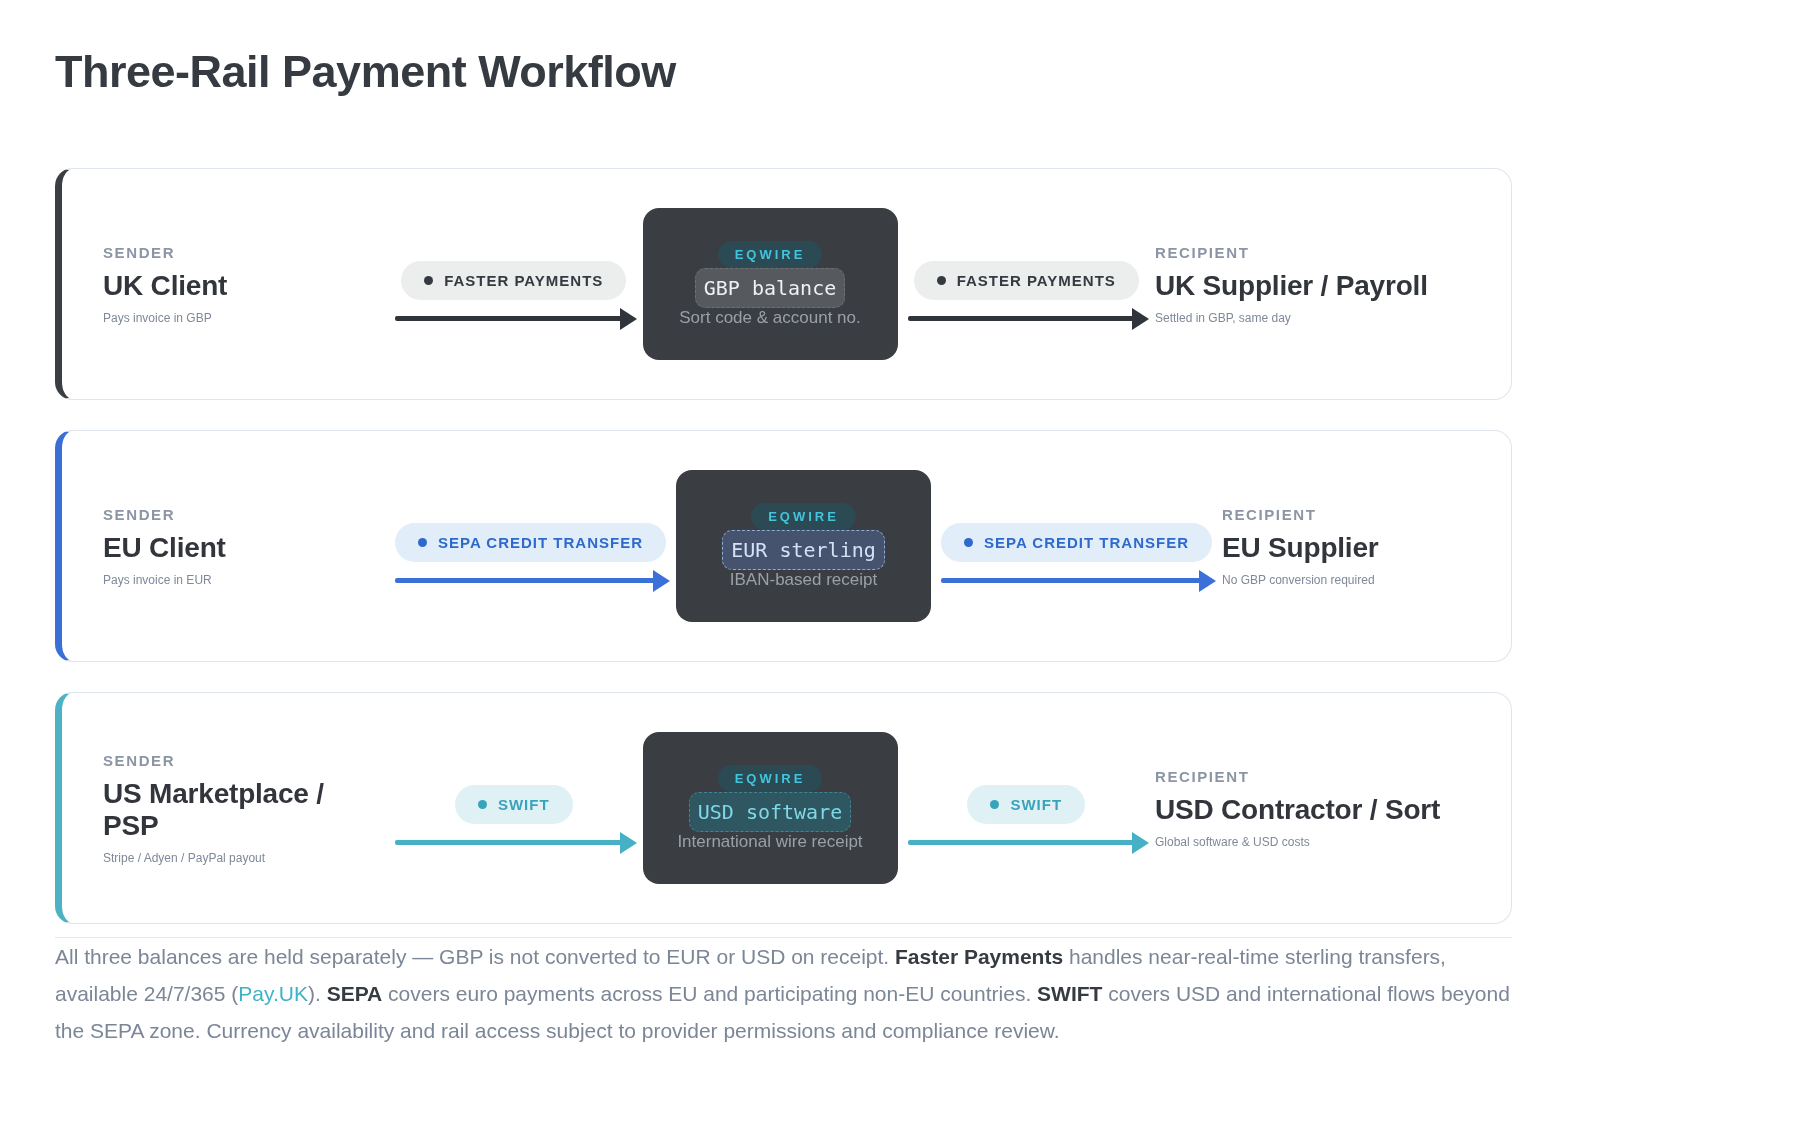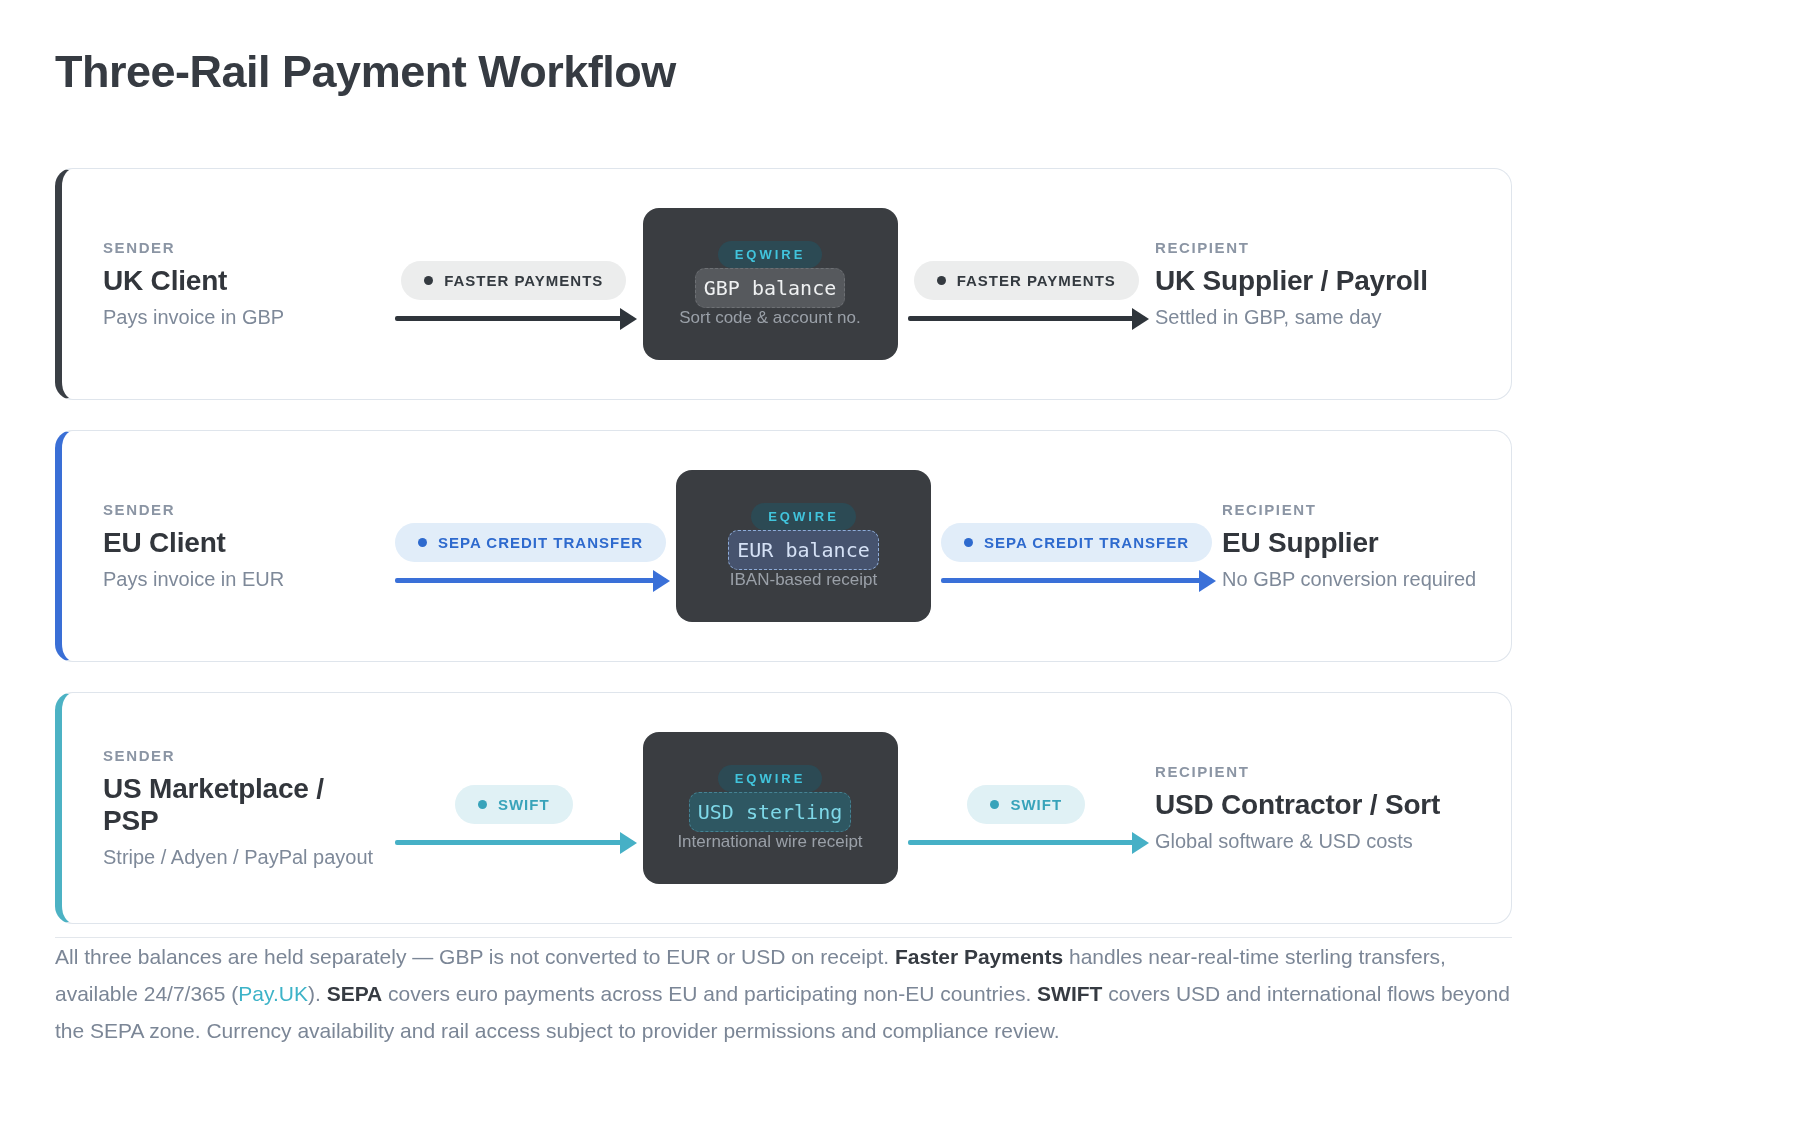--- a/index.html
+++ b/index.html
@@ -26,21 +26,21 @@
   .party.sender { width: 282px; }
   .party.recipient { width: 312px; }
   .party-label {
     font-size: 15px; font-weight: 700; letter-spacing: 1.6px;
     color: #8b95a4; margin-bottom: 9px;
   }
   .party-name {
     font-size: 28px; font-weight: 700; color: #32363c; margin-bottom: 9px;
     letter-spacing: -0.2px;
   }
-  .party-desc { font-size: 20px; color: #7e8999; }
+  .party-desc { font-size: 12px; color: #7e8999; }
 
   .connector {
     flex: 1; display: flex; flex-direction: column; align-items: center;
     gap: 16px; padding: 0 10px; transform: translateY(7px);
   }
   .rail-pill {
     display: inline-flex; align-items: center; gap: 11px;
     background: var(--rail-bg); color: var(--rail-fg);
     font-size: 15px; font-weight: 700; letter-spacing: 1px;
     padding: 11px 23px; border-radius: 999px; white-space: nowrap;
@@ -131,21 +131,21 @@
       </div>
       <div class="connector">
         <div class="rail-pill">
           <span class="rail-dot"></span>
           <span>SEPA CREDIT TRANSFER</span>
         </div>
         <div class="arrow"></div>
       </div>
       <div class="hub">
         <div class="hub-badge">EQWIRE</div>
-        <div class="hub-balance">EUR balance</div>
+        <div class="hub-balance">EUR sterling</div>
         <div class="hub-caption">IBAN-based receipt</div>
       </div>
       <div class="connector">
         <div class="rail-pill">
           <span class="rail-dot"></span>
           <span>SEPA CREDIT TRANSFER</span>
         </div>
         <div class="arrow"></div>
       </div>
       <div class="party recipient">
@@ -165,21 +165,21 @@
       </div>
       <div class="connector">
         <div class="rail-pill">
           <span class="rail-dot"></span>
           <span>SWIFT</span>
         </div>
         <div class="arrow"></div>
       </div>
       <div class="hub">
         <div class="hub-badge">EQWIRE</div>
-        <div class="hub-balance">USD sterling</div>
+        <div class="hub-balance">USD software</div>
         <div class="hub-caption">International wire receipt</div>
       </div>
       <div class="connector">
         <div class="rail-pill">
           <span class="rail-dot"></span>
           <span>SWIFT</span>
         </div>
         <div class="arrow"></div>
       </div>
       <div class="party recipient">

